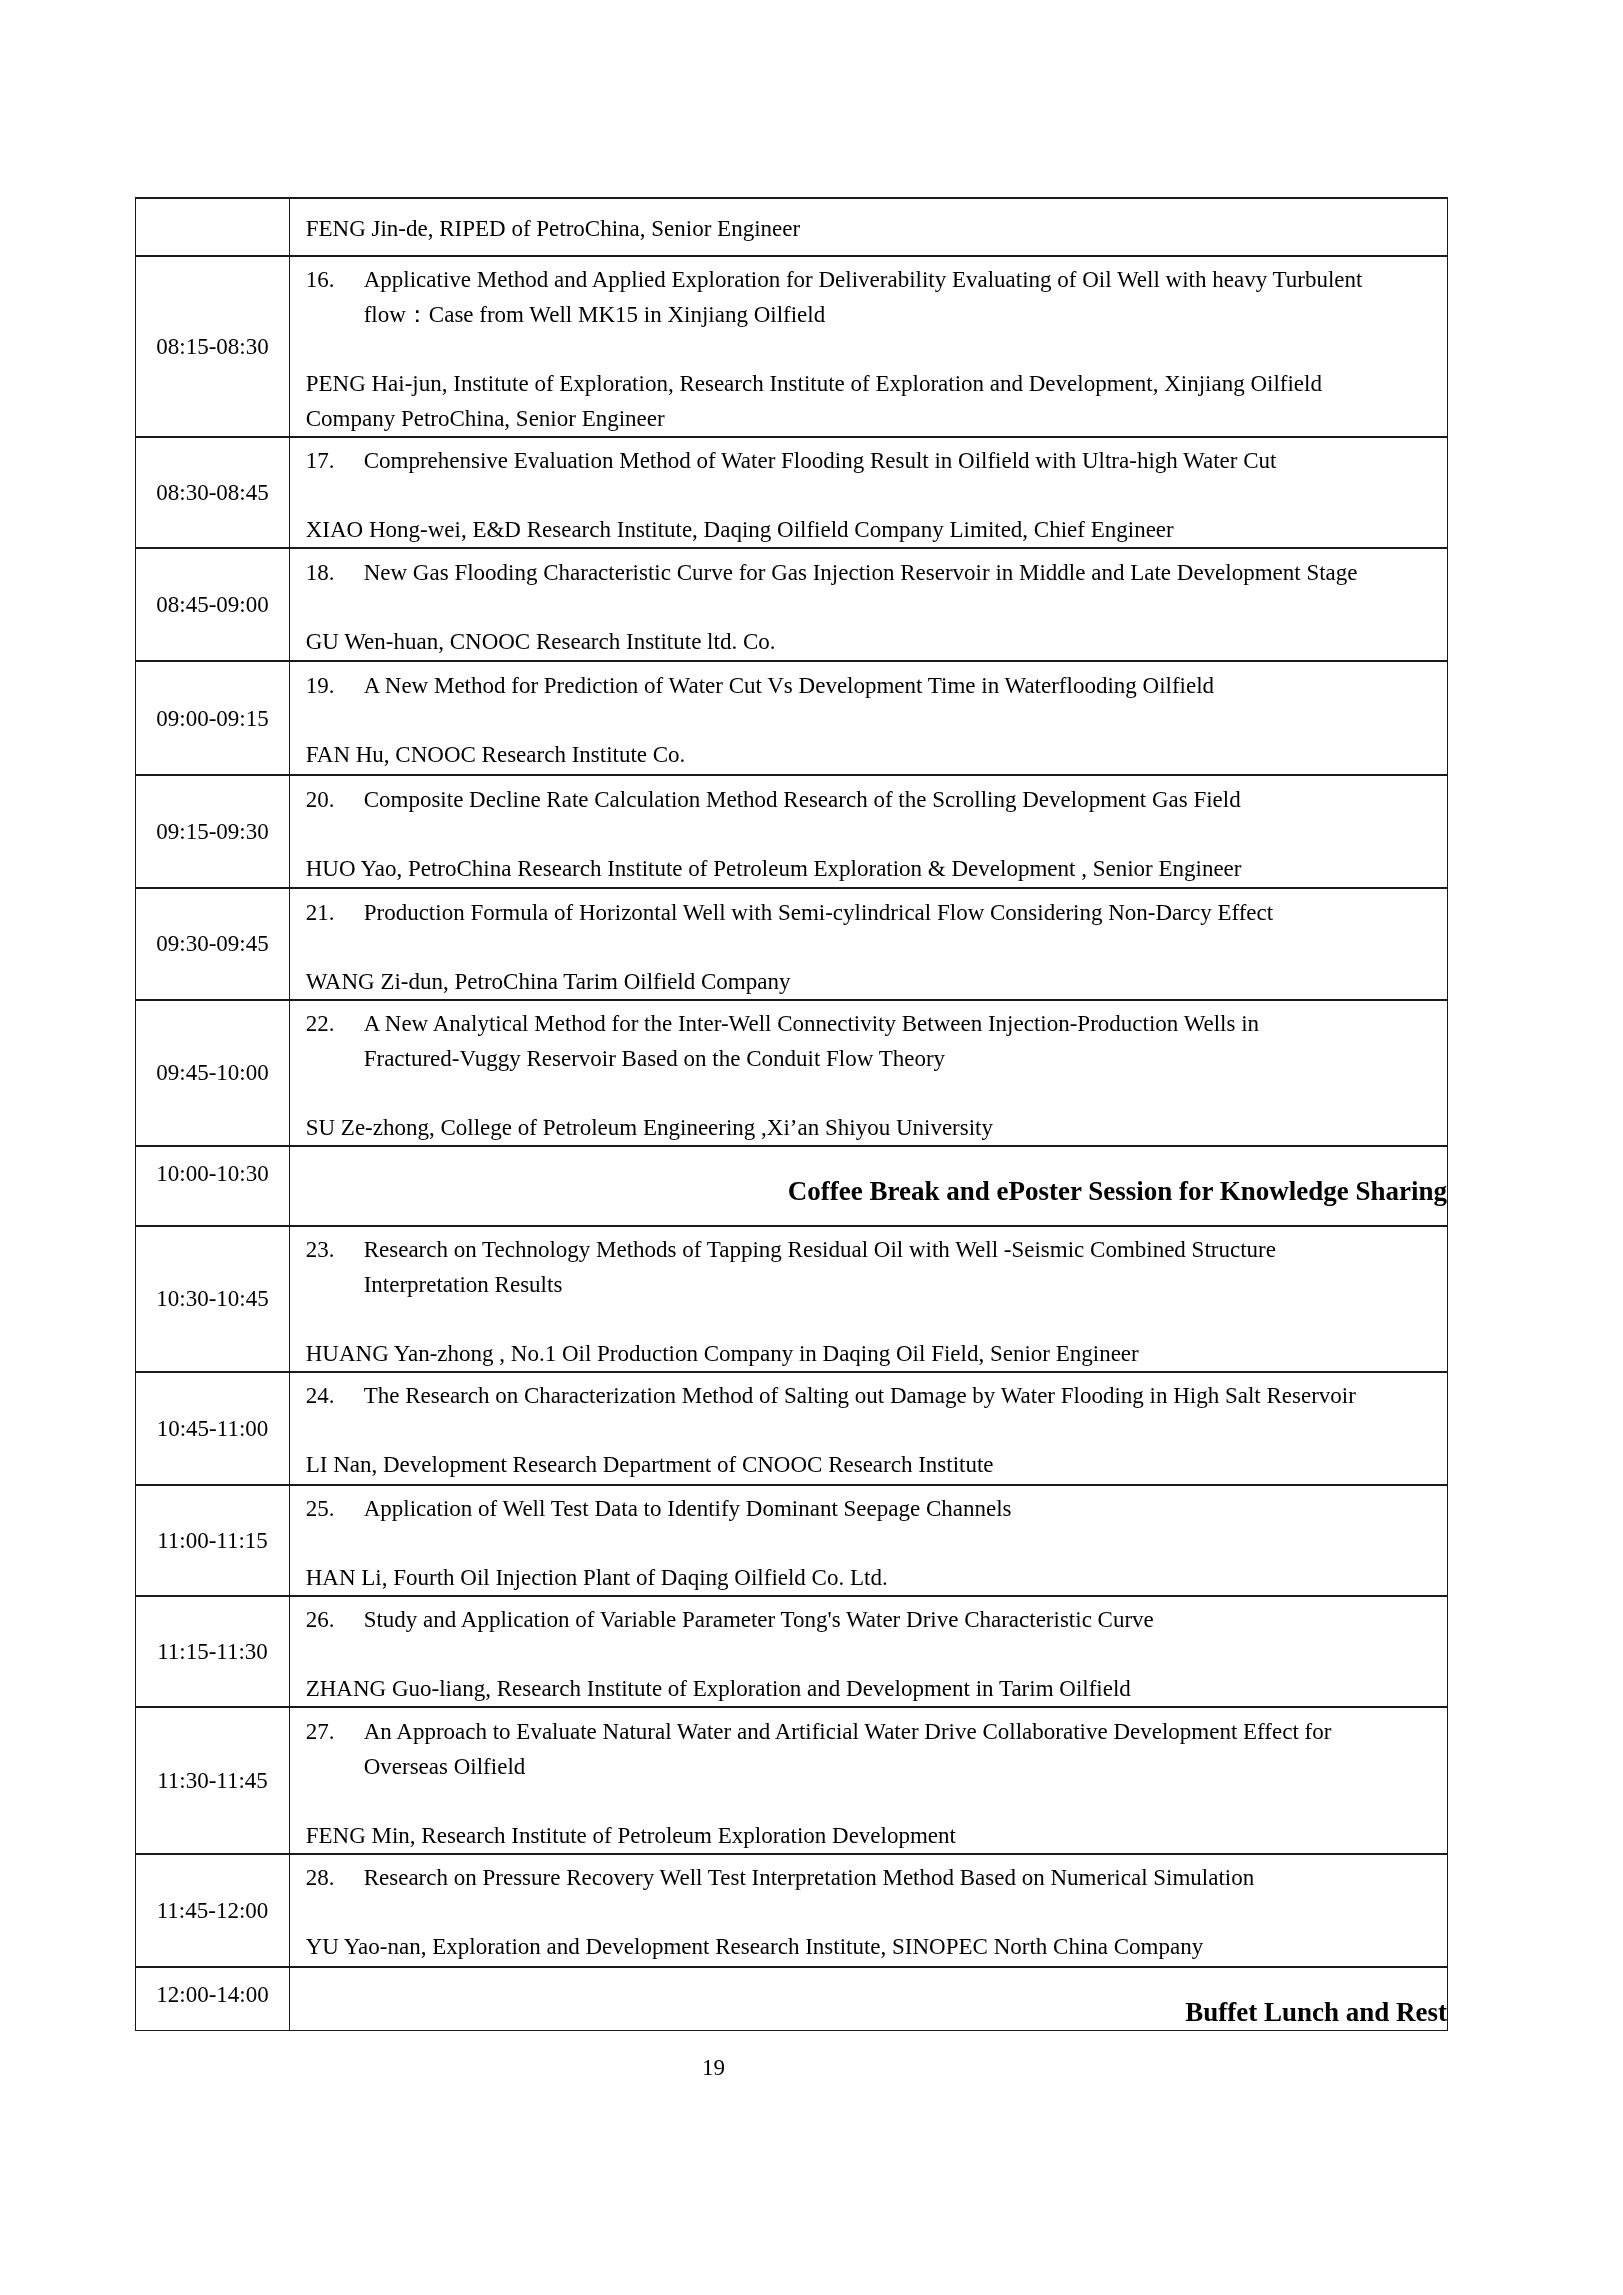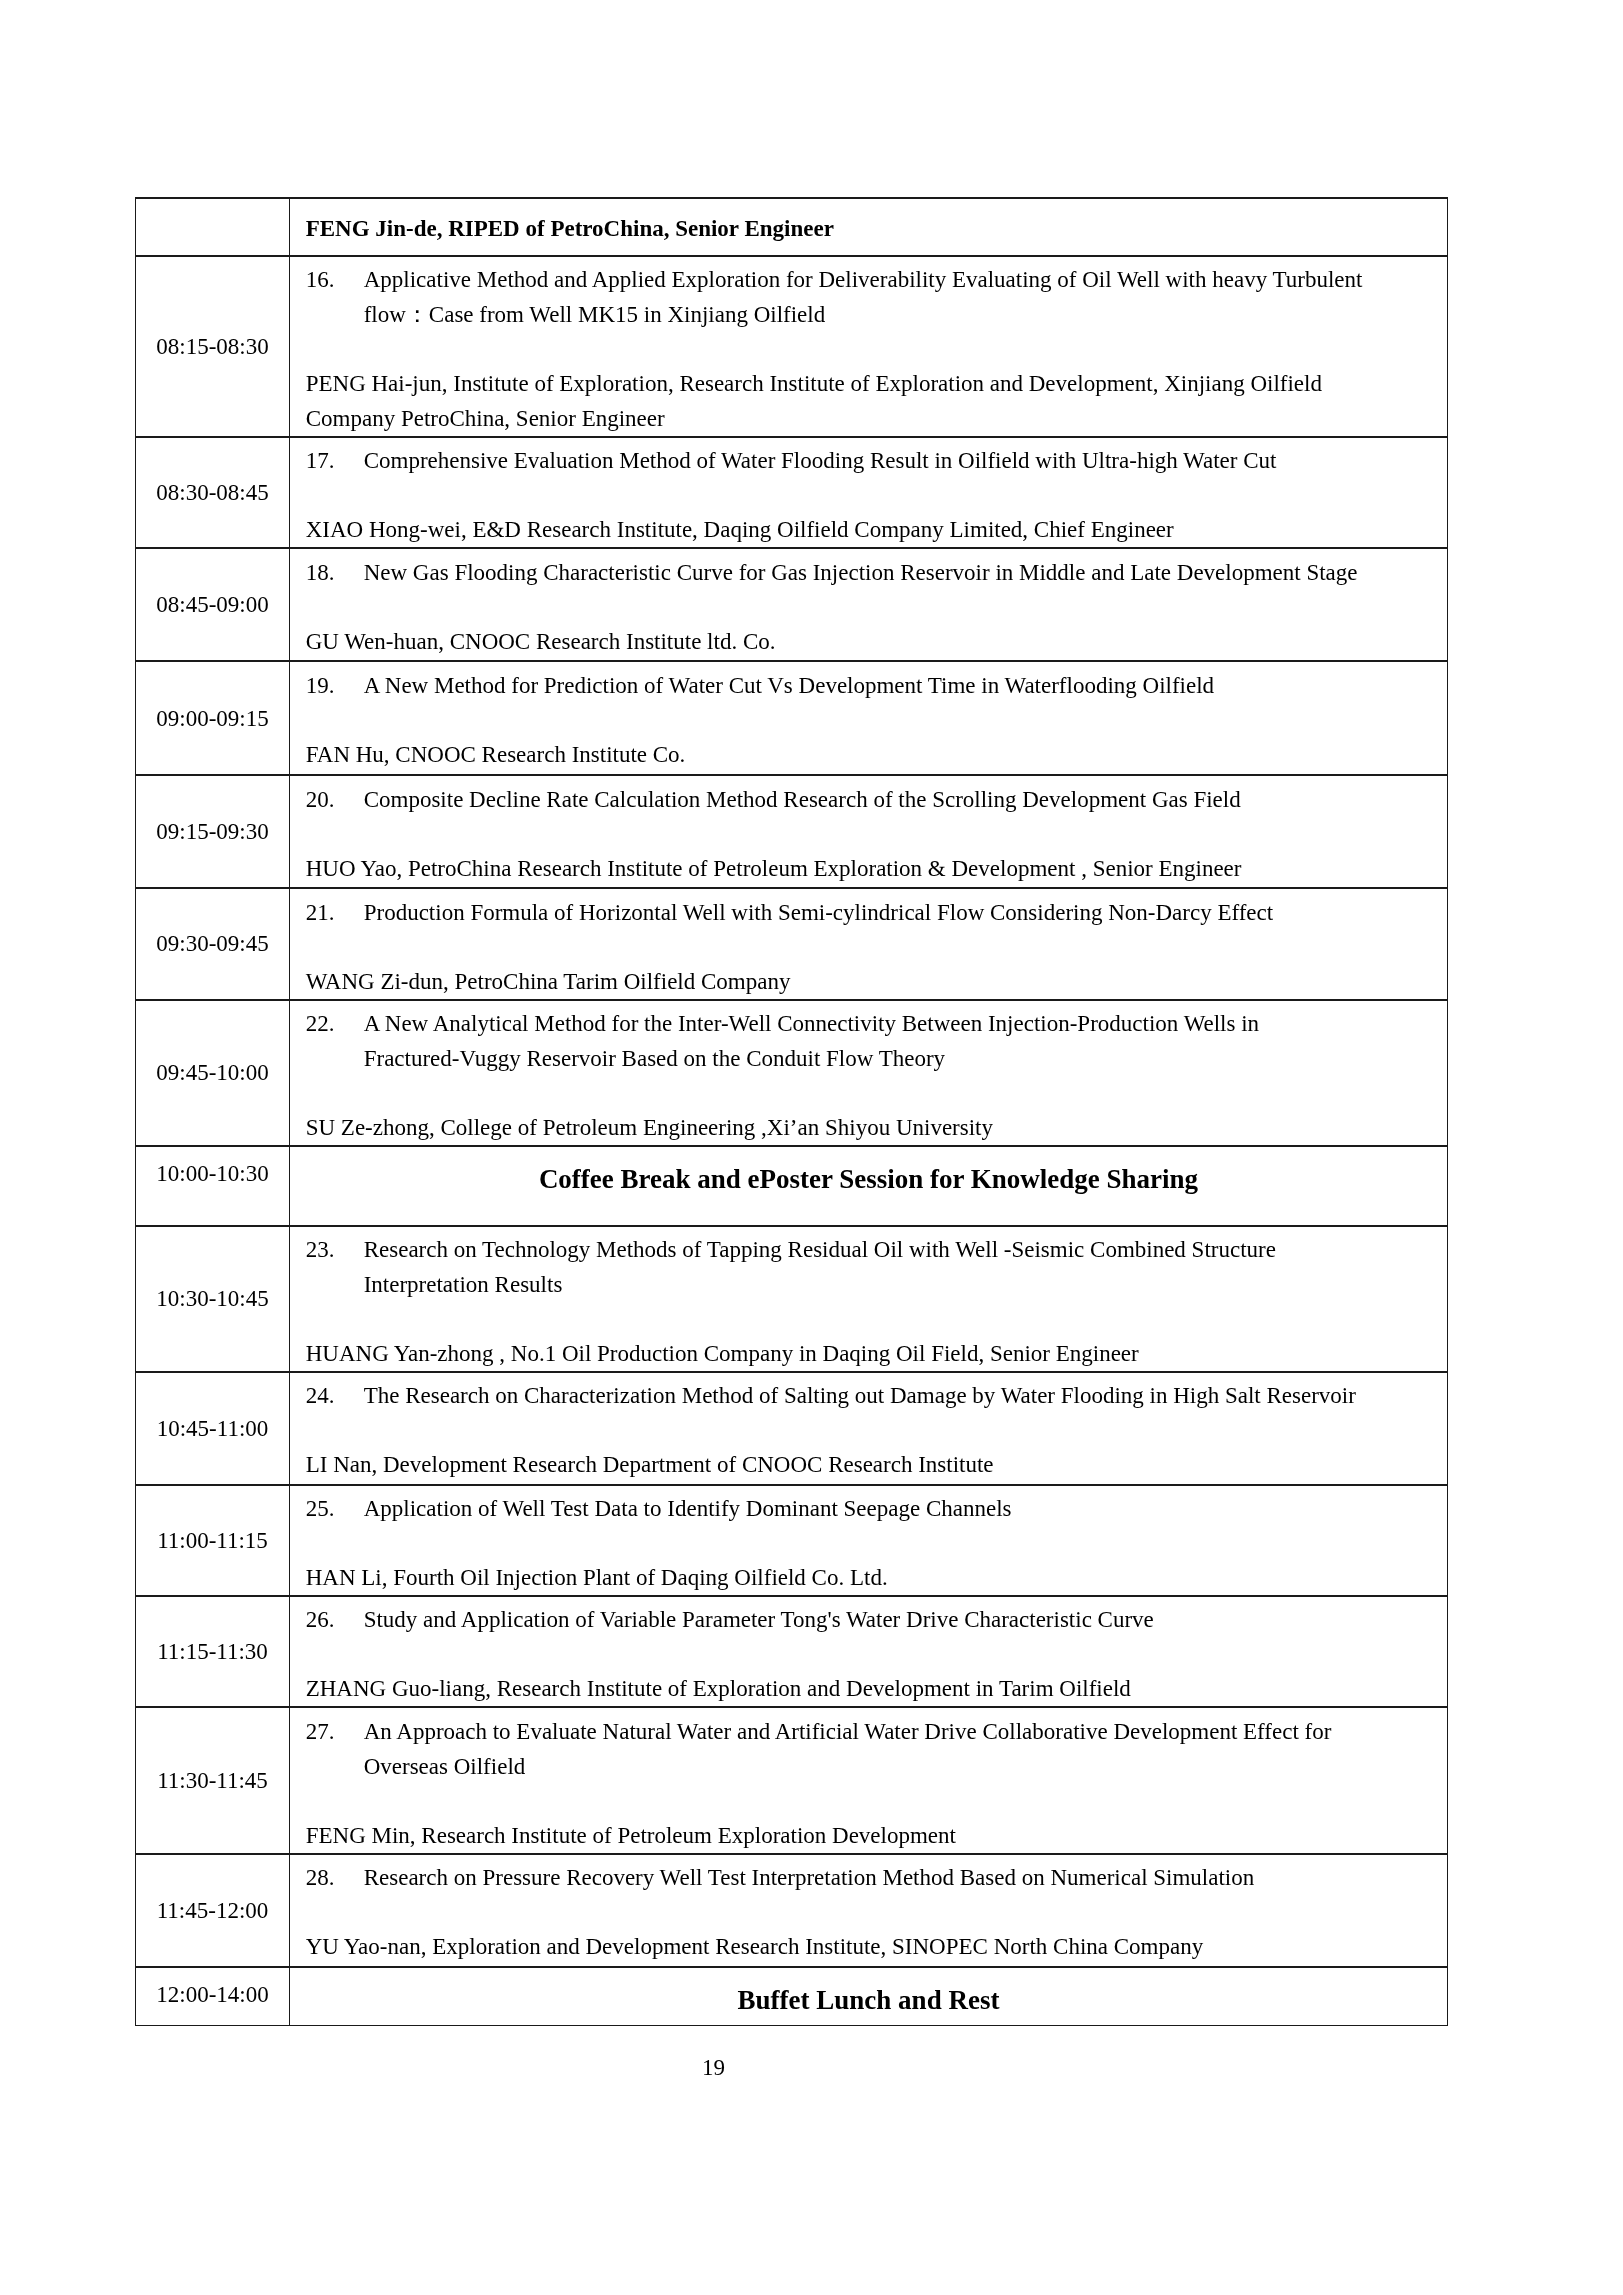--- a/index.html
+++ b/index.html
@@ -20,23 +20,23 @@
     line-height: 1;
   }
   td.time-cell.top { vertical-align: top !important; padding-top: 15.7px !important; }
   td.content-cell { font-size: 23px; line-height: 35px; position: relative; }
   .talk { padding: 5.2px 13px 0 15.7px; }
   .title-line { display: flex; white-space: nowrap; }
   .num { width: 58px; flex: 0 0 58px; }
   .title-text { display: block; }
   .cont { padding-left: 58px; white-space: nowrap; }
   .author { margin-top: 34px; white-space: nowrap; }
-  .author-only { padding: 11.8px 13px 0 15.7px; white-space: nowrap; font-weight: bold; }
+  .author-only { padding: 11.8px 13px 0 15.7px; white-space: nowrap; }
   .break-title {
-    text-align: center; font-weight: bold; font-size: 27px; padding-top: 15px;
+    text-align: right; font-weight: bold; font-size: 27px; padding-top: 15px; margin-top: 12px;
   }
   #page-number {
     position: absolute; left: 0; width: 1427px; top: 2055px; text-align: center;
     font-size: 23px;
   }
 </style>
 </head>
 <body>
 
 <table id="schedule">

